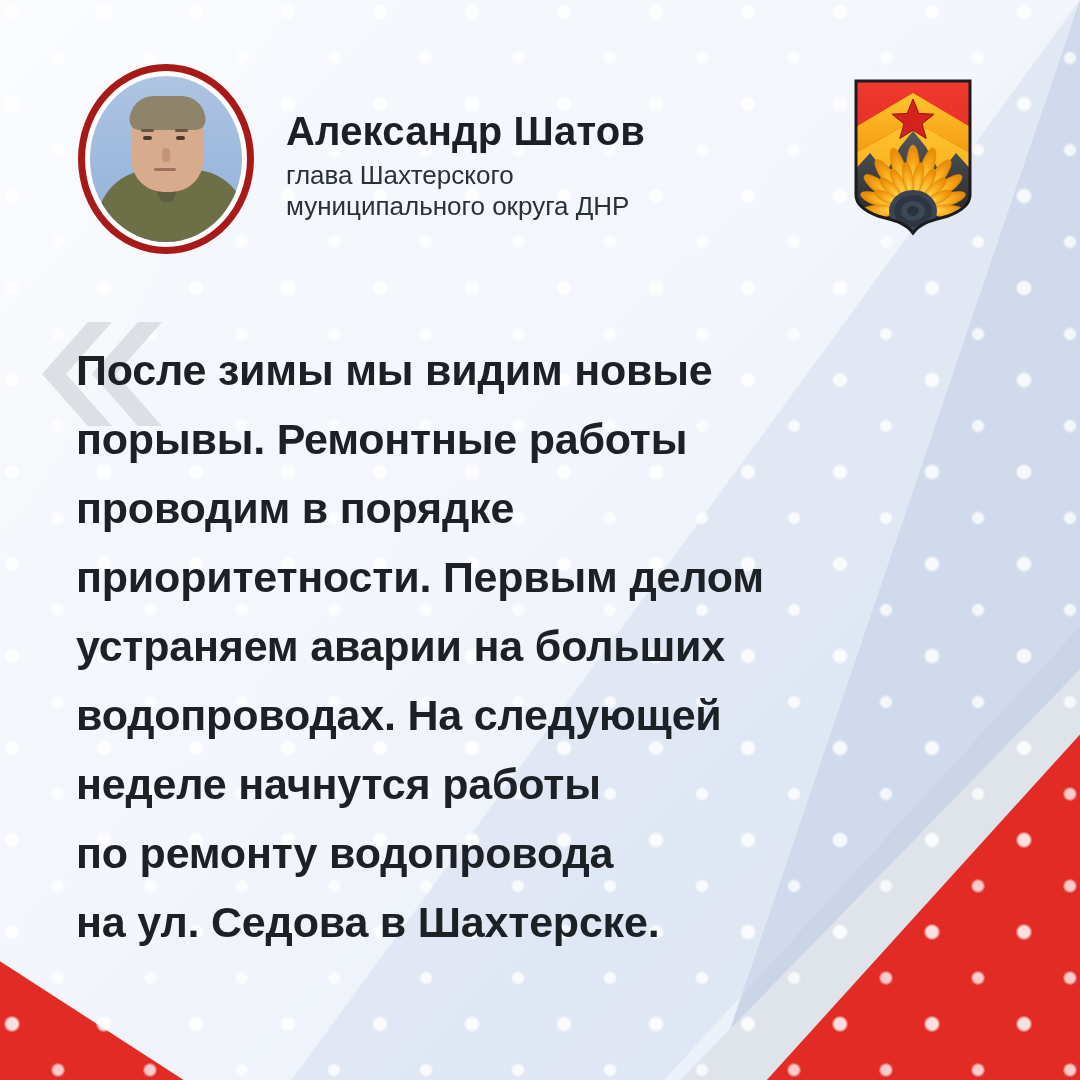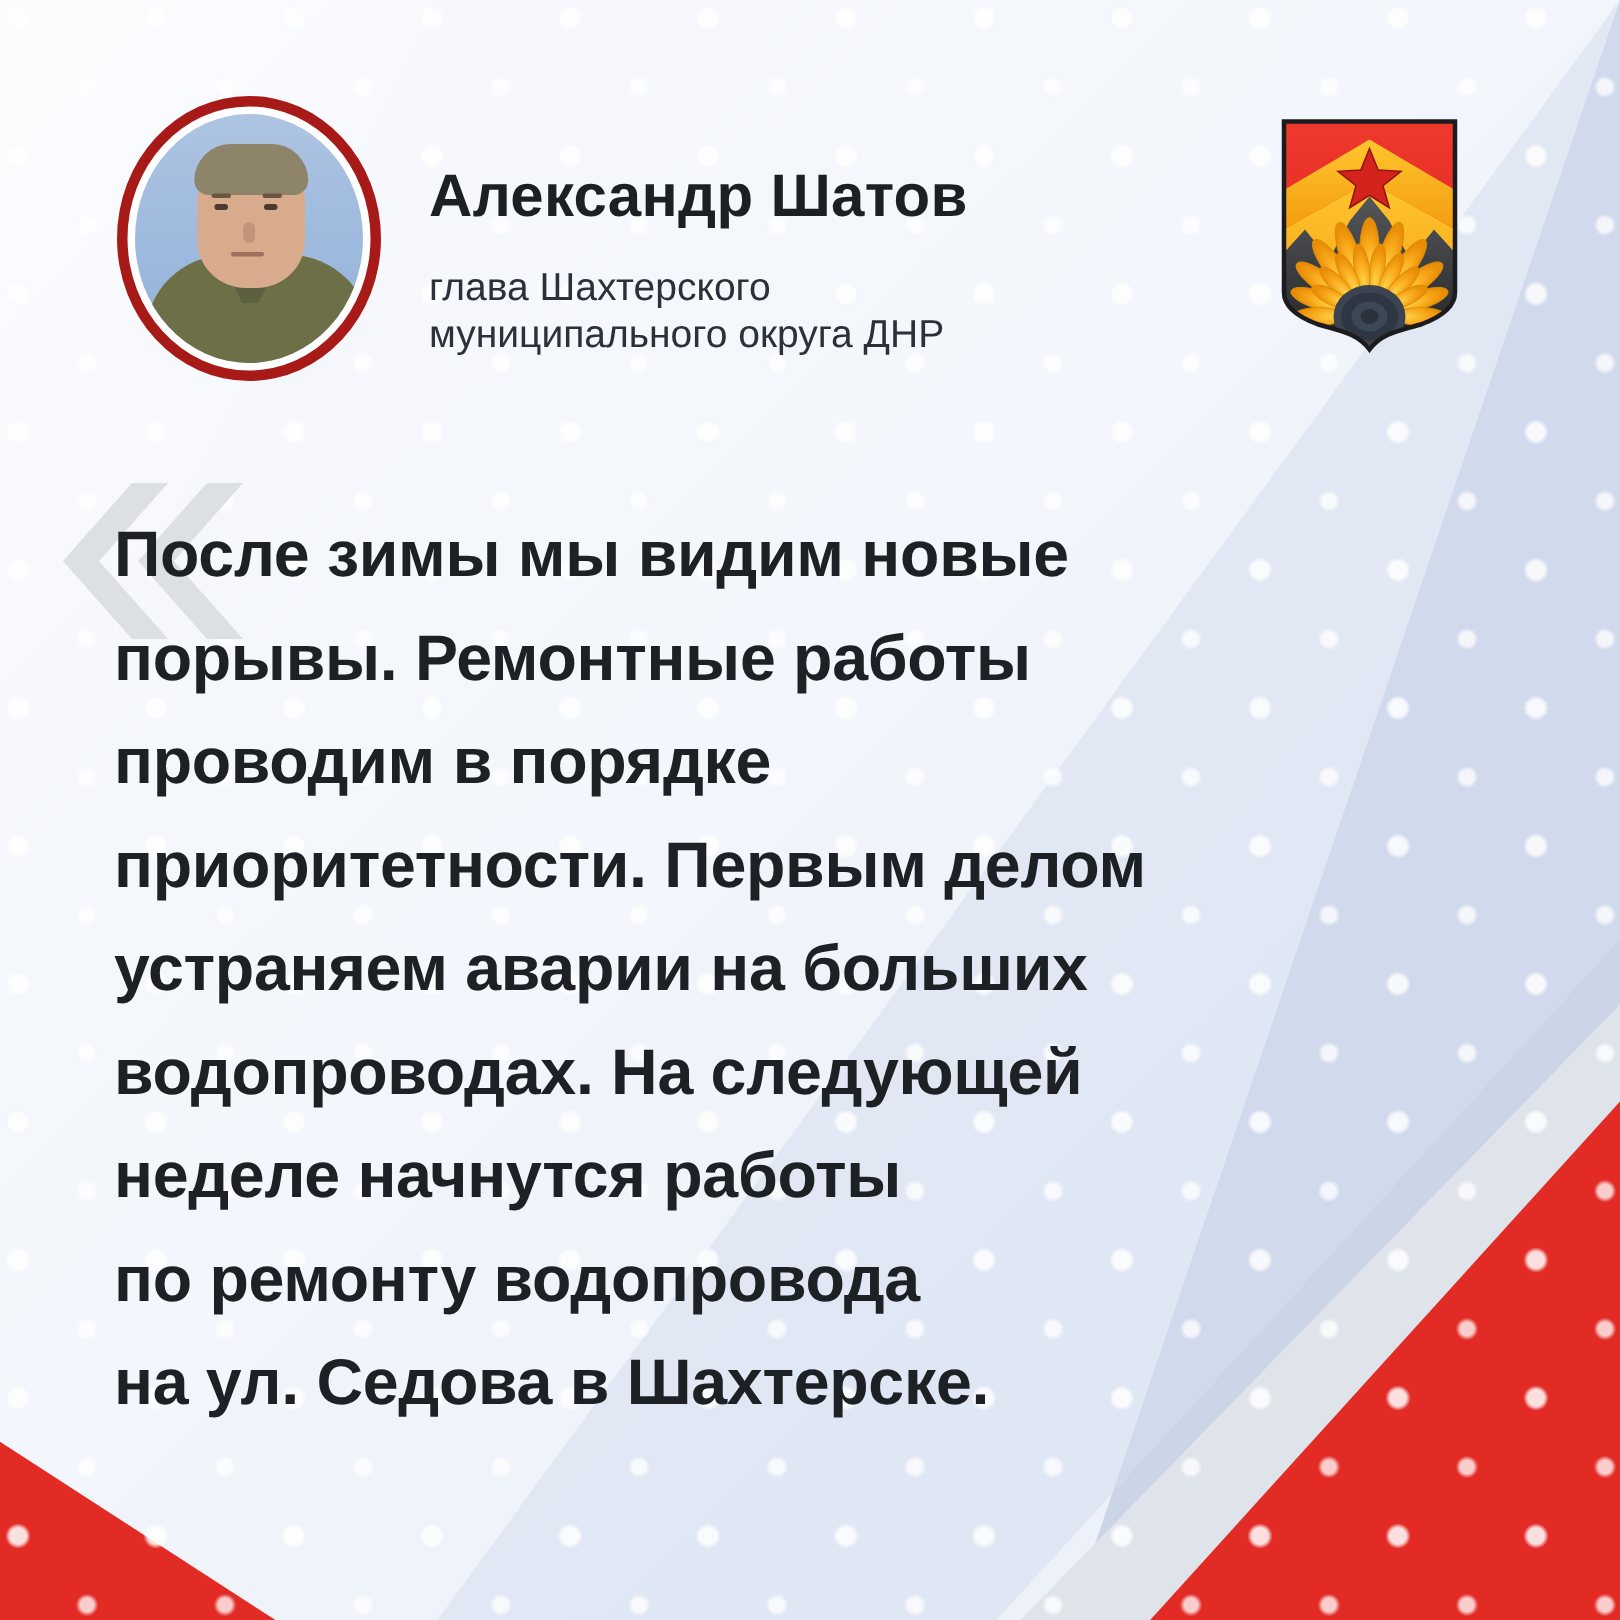--- a/index.html
+++ b/index.html
@@ -172,21 +172,21 @@
   }
   .person-name {
     font-size: 40px;
     font-weight: 700;
     color: #1b2025;
     letter-spacing: .2px;
     line-height: 1.05;
     white-space: nowrap;
   }
   .person-role {
-    margin-top: 24px;
+    margin-top: 8px;
     font-size: 26px;
     font-weight: 400;
     color: #2b3139;
     line-height: 1.21;
     white-space: pre-line;
   }
 
   
   .emblem {
     position: absolute;

